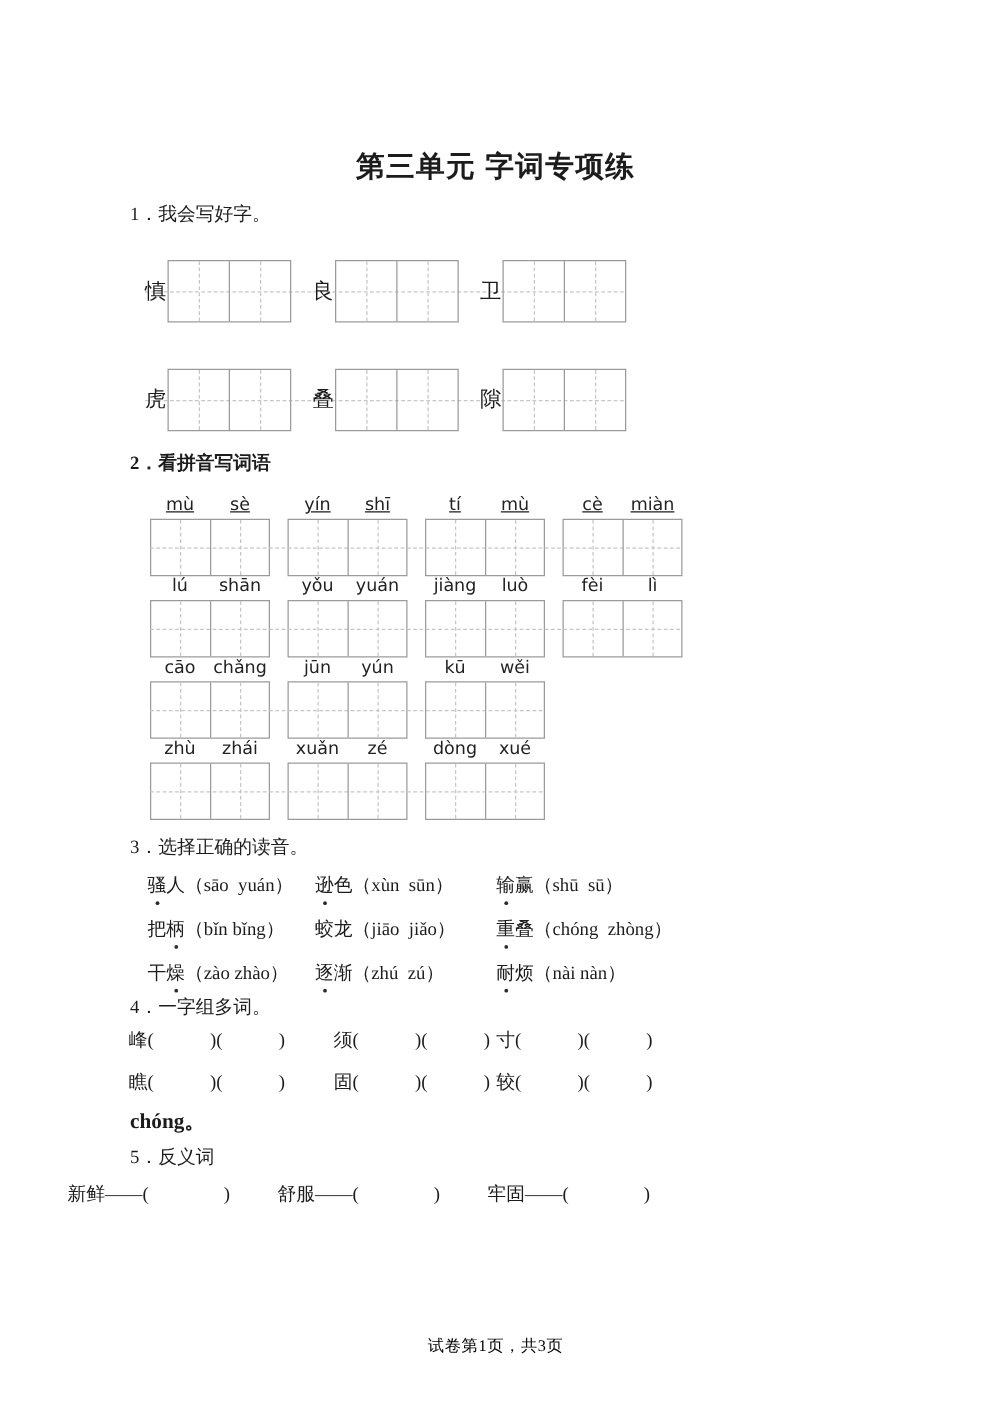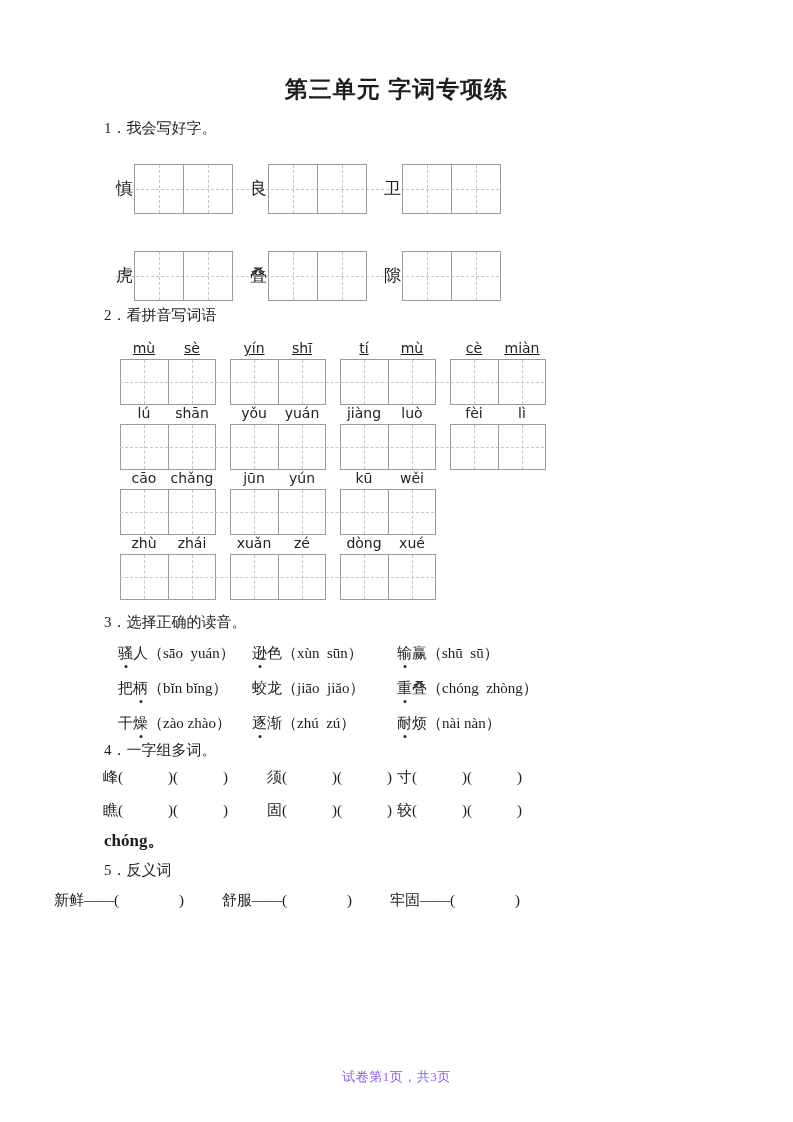--- a/index.html
+++ b/index.html
@@ -1,19 +1,19 @@
 <!DOCTYPE html>
 <html><head>
 <meta charset="utf-8">
 <style>
   html,body{margin:0;padding:0;background:#ffffff;}
   body{width:793px;height:1122px;font-family:"Liberation Serif","DejaVu Serif",serif;color:#1c1c1c;}
   .page{position:relative;width:793px;height:1122px;background:#fff;overflow:hidden;}
 
-  .title{margin:0;padding-top:74px;text-align:center;font-size:23px;line-height:30px;
+  .title{margin:0;padding-top:118px;text-align:center;font-size:23px;line-height:30px;
          font-weight:700;font-family:"Liberation Sans","DejaVu Sans",sans-serif;letter-spacing:1px;}
 
   .qlabel{margin:14px 0 0 104px;font-size:15px;line-height:20px;}
 
   
   .gridrow{position:relative;width:max-content;margin-left:116px;display:flex;gap:17px;}
   .gridrow.mt26{margin-top:26px;} .gridrow.mt37{margin-top:37px;}
   .gridrow::before{content:"";position:absolute;left:0;right:2px;top:25px;border-top:1px dashed #c6c6c6;}
   .cunit{display:flex;align-items:center;position:relative;}
   .clabel{font-size:17px;line-height:20px;margin-right:1px;position:relative;}
@@ -49,21 +49,21 @@
   .q4row{display:grid;grid-template-columns:164px 130px auto;margin-left:103px;
          font-size:15px;line-height:20px;white-space:pre;}
   .q4row.r1{margin-top:7px;} .q4row.r2{margin-top:13px;}
 
   .boldhead{margin:9px 0 0 104px;font-size:17px;line-height:23px;font-weight:700;}
 
   
   .q5row{display:flex;gap:38px;margin:10px 0 0 54px;font-size:15px;line-height:20px;white-space:pre;}
 
   .footer{position:absolute;left:0;right:0;bottom:36px;text-align:center;
-          font-size:13px;color:#8b5cf6;letter-spacing:0.5px;}
+          font-size:13px;color:#000000;letter-spacing:0.5px;}
 </style>
 </head>
 <body>
 
 <div class="page">
 
   <h1 class="title">第三单元 字词专项练</h1>
 
   <div class="qlabel">1．我会写好字。</div>
 
@@ -108,21 +108,21 @@
     </div>
     <div class="cunit">
       <span class="clabel">隙</span>
       <div class="wgrid">
         <div class="wcell"></div>
         <div class="wcell"></div>
       </div>
     </div>
   </div>
 
-  <div class="qlabel" style="margin-top:4px;">2．看拼音写词语</div>
+  <div class="qlabel" style="margin-top:16px;font-weight:bold;">2．看拼音写词语</div>
 
   <div class="prow first">
     <div class="pgroup">
       <div class="psyls">
         <span class="psyl">mù</span>
         <span class="psyl">sè</span>
       </div>
       <div class="pgrid">
         <div class="pcell"></div>
         <div class="pcell"></div>

